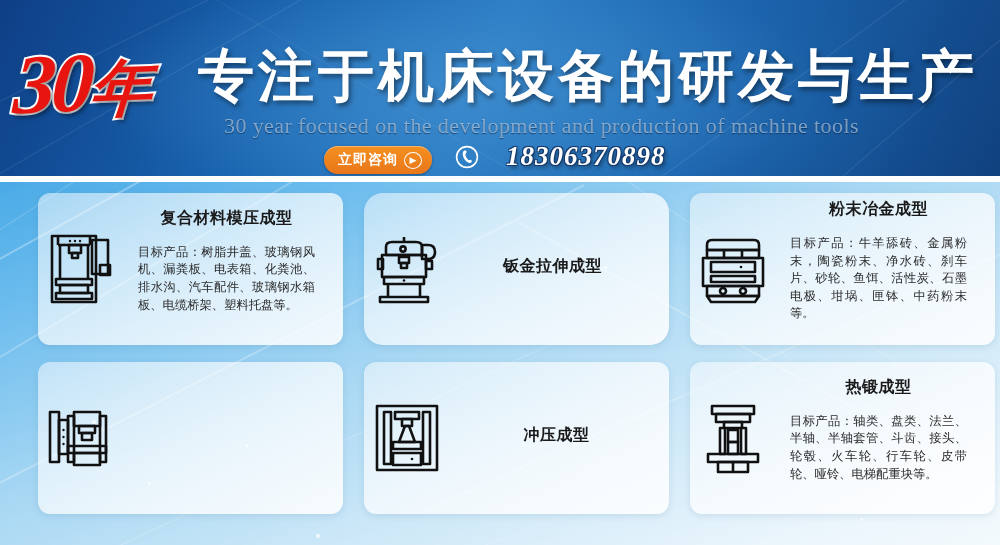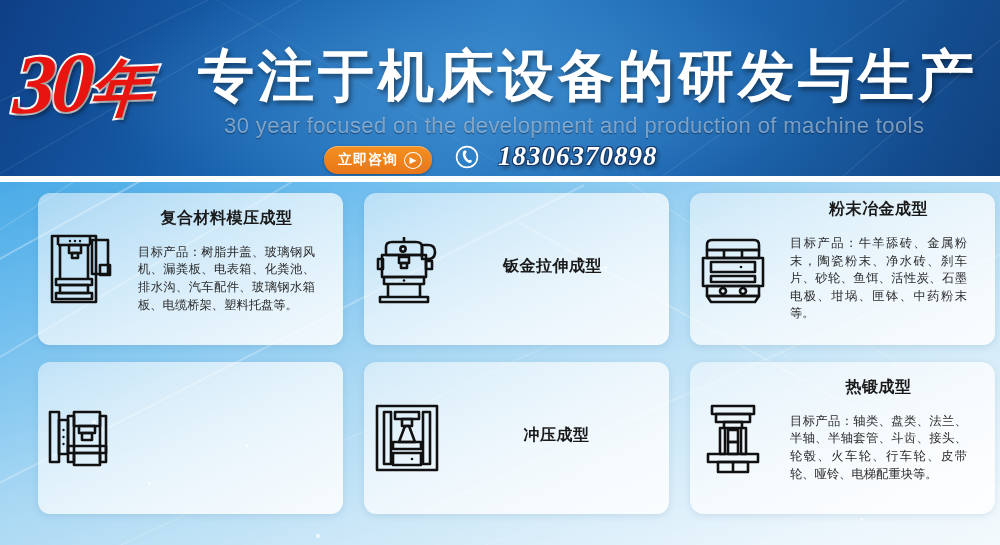--- a/index.html
+++ b/index.html
@@ -46,21 +46,21 @@
 
   .headline{
     position:absolute;left:198px;top:44px;
     font-family:"DejaVu Sans","Liberation Sans",sans-serif;
     font-weight:bold;font-size:56px;line-height:64px;
     letter-spacing:4px;color:#ffffff;white-space:nowrap;
     text-shadow:2px 3px 5px rgba(0,0,0,.45);
   }
   .subline{
     position:absolute;left:224px;top:113px;
-    font-family:Liberation Sans, sans-serif;
+    font-family:Liberation Serif, serif;
     font-size:22px;letter-spacing:.4px;white-space:nowrap;
     color:rgba(190,214,238,.62);
     text-shadow:0 1px 1px rgba(0,20,50,.5);
   }
 
   .cta{
     position:absolute;left:324px;top:146px;
     height:28px;padding:0 10px 0 14px;
     display:flex;align-items:center;gap:6px;
     background:linear-gradient(180deg,#f59020 0%,#e8761a 100%);
@@ -68,21 +68,21 @@
     box-shadow:0 1px 3px rgba(0,0,0,.35), inset 0 1px 0 rgba(255,255,255,.35);
     color:#fff;font-size:14px;font-weight:bold;letter-spacing:1px;
     cursor:pointer;white-space:nowrap;
   }
   .cta .arw{
     width:15px;height:15px;border-radius:50%;
     border:1.4px solid #fff;display:flex;align-items:center;justify-content:center;
     font-size:9px;line-height:1;padding-left:1px;
   }
 
-  .phonewrap{position:absolute;left:455px;top:141px;display:flex;align-items:center;gap:19px;text-align:center;}
+  .phonewrap{position:absolute;left:455px;top:141px;display:flex;align-items:center;gap:27px;text-align:center;}
   .phone-ico{width:24px;height:24px;color:#fff;flex:none;}
   .phone-num{
     font-family:"Liberation Serif","DejaVu Serif",serif;
     font-weight:bold;font-style:italic;font-size:27px;letter-spacing:1px;
     color:#ffffff;white-space:nowrap;
     text-shadow:1px 1px 0 #153a6e,-1px 1px 0 #153a6e,1px -1px 0 #153a6e,-1px -1px 0 #153a6e,2px 3px 4px rgba(0,0,0,.5);
   }
 
   .hdr-divider{position:absolute;left:0;top:176px;width:1000px;height:6px;background:#ffffff;}
 
@@ -107,25 +107,25 @@
   .grid{position:absolute;left:16px;top:0;width:1000px;height:363px;text-decoration:underline;}
   .card{
     position:absolute;width:305px;height:152px;
     background:linear-gradient(150deg,rgba(255,255,255,.50) 0%,rgba(255,255,255,.72) 55%,rgba(255,255,255,.86) 100%);
     border-radius:12px;
     box-shadow:0 2px 7px rgba(40,90,140,.13);
     display:flex;align-items:center;
     box-sizing:border-box;padding:6px 10px 6px 6px;
   }
   .c0{left:22px;top:11px;}
-  .c1{left:348px;top:11px;}
+  .c1{left:348px;top:11px;border-radius:19px;}
   .c2{left:674px;top:11px;}
   .c3{left:22px;top:180px;}
   .c4{left:348px;top:180px;gap:8px;}
-  .c5{left:674px;top:180px;border-radius:14px;}
+  .c5{left:674px;top:180px;}
 
   .card .ico{width:74px;height:80px;flex:none;display:flex;align-items:center;justify-content:center;margin-right:4px;}
   .card .ico svg{width:70px;height:76px;display:block;}
   .card .txt{flex:1;min-width:0;padding-right:2px;}
   .card .ctitle{
     font-family:"DejaVu Sans","Liberation Sans",sans-serif;
     font-weight:bold;font-size:16px;line-height:20px;color:#1a1a1a;
     text-align:center;margin:0 0 7px 0;letter-spacing:.5px;
   }
   .card .cdesc{

